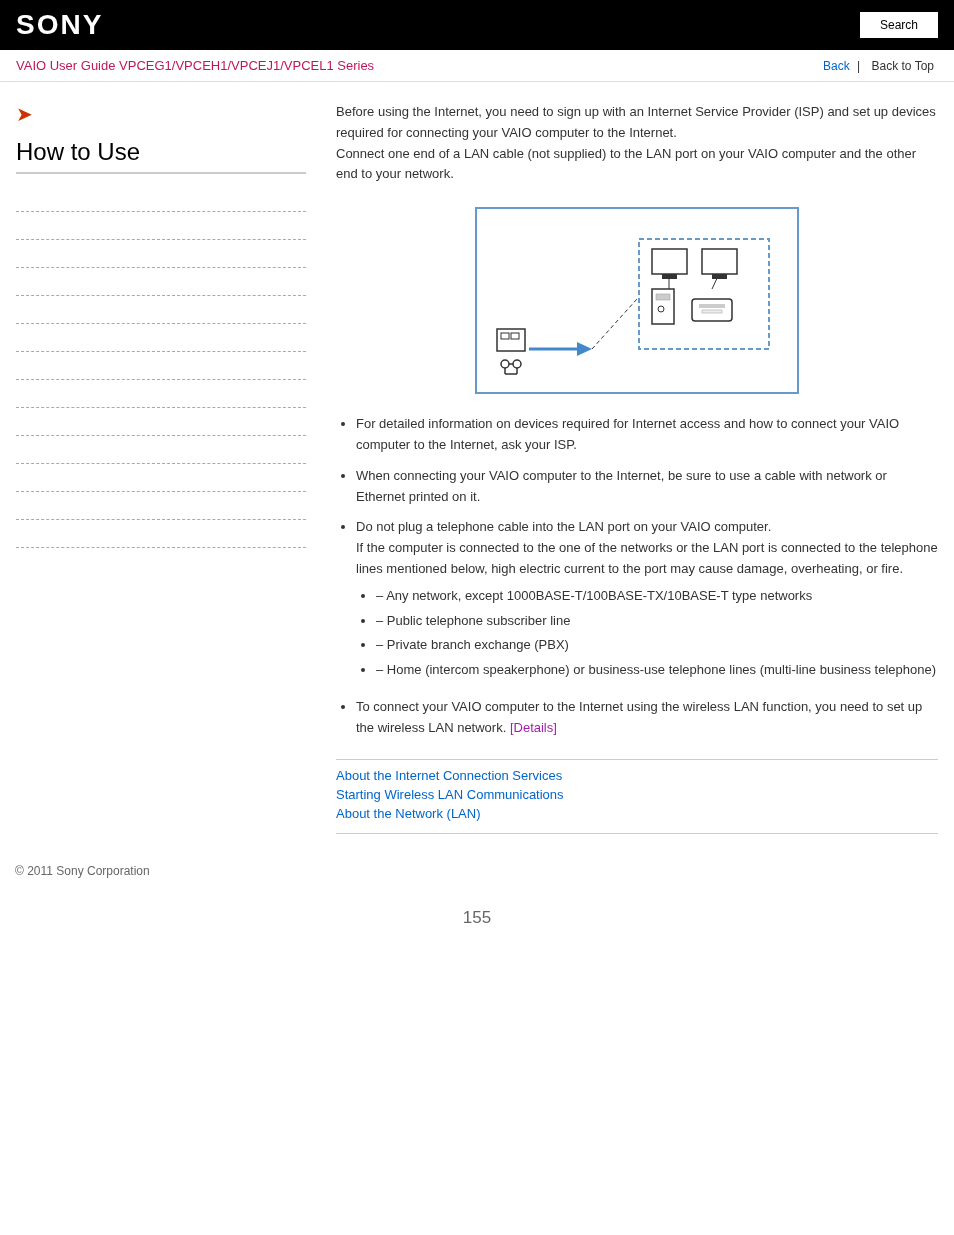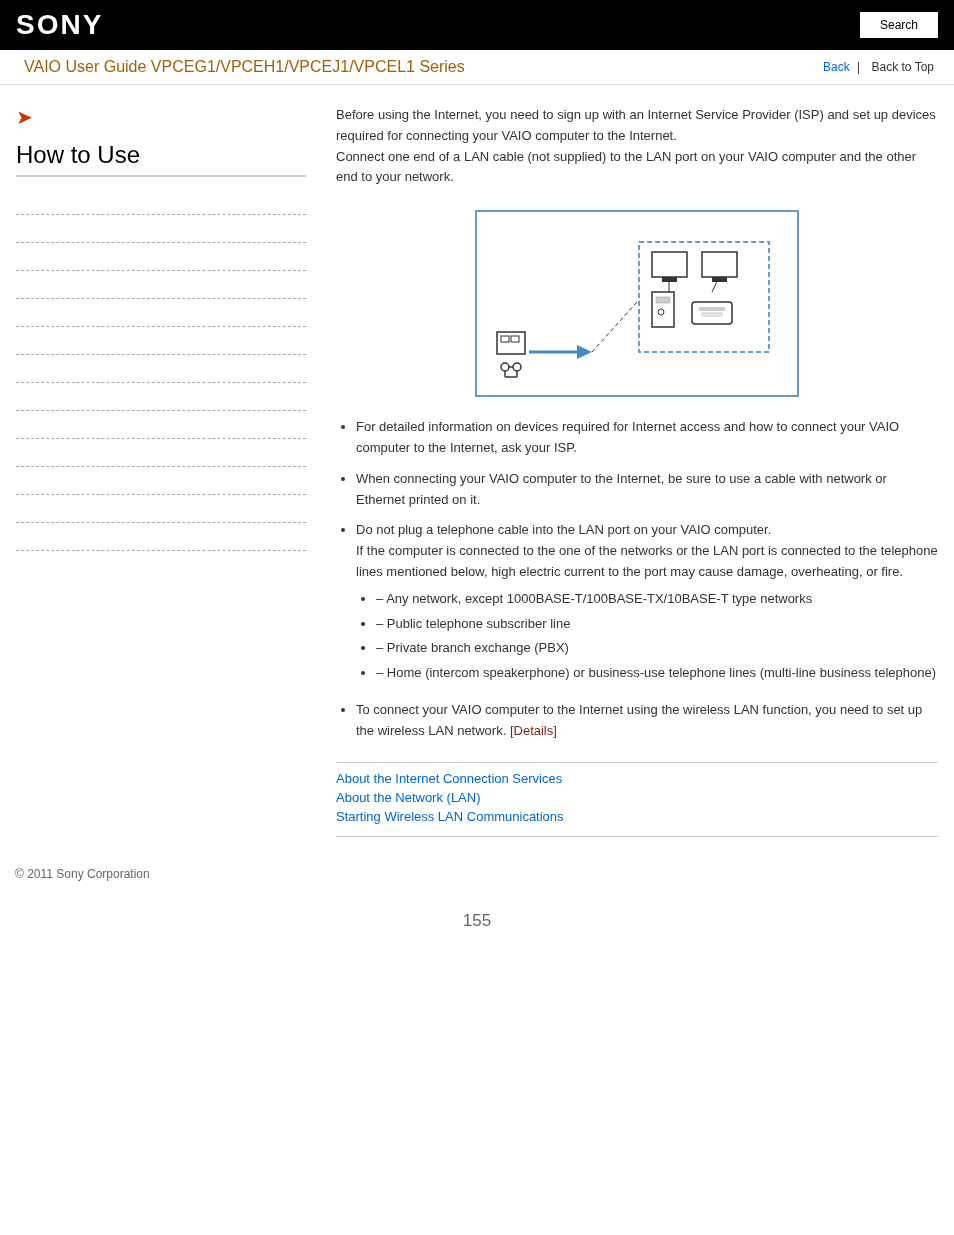--- a/index.html
+++ b/index.html
@@ -5,21 +5,21 @@
     * { margin: 0; padding: 0; box-sizing: border-box; }
     body { font-family: Arial, sans-serif; font-size: 13px; color: #333; background: #fff; width: 954px; min-height: 1235px; }
 
     
     .header { background: #000; display: flex; align-items: center; justify-content: space-between; padding: 8px 16px; height: 50px; }
     .sony-logo { color: #fff; font-size: 28px; font-weight: bold; font-family: 'Arial Black', sans-serif; letter-spacing: 2px; }
     .search-btn { background: #fff; color: #000; border: none; padding: 6px 20px; font-size: 12px; cursor: pointer; font-weight: normal; }
 
     
     .breadcrumb-bar { display: flex; justify-content: space-between; align-items: center; padding: 8px 16px; border-bottom: 1px solid #ddd; }
-    .breadcrumb-text { font-size: 16px; color: #a16207; margin-left: 8px; }
+    .breadcrumb-text { font-size: 13px; color: #be185d; }
     .nav-links { font-size: 12px; }
     .nav-links a { color: #0066cc; text-decoration: none; }
     .nav-links span { color: #333; margin: 0 4px; }
 
     
     .main-container { display: flex; padding: 10px 16px; }
 
     
     .sidebar { width: 310px; min-width: 310px; padding-right: 20px; padding-top: 10px; }
     .sidebar-arrow { color: #cc3300; font-size: 20px; margin-bottom: 12px; }
@@ -35,21 +35,21 @@
     
     .diagram-svg { width: 300px; height: 160px; }
 
     
     .bullet-list { margin: 16px 0 16px 20px; }
     .bullet-list li { margin-bottom: 10px; font-size: 13px; line-height: 1.6; list-style: disc; }
     .sub-list { margin: 6px 0 6px 20px; list-style: none; }
     .sub-list li::before { content: "– "; }
     .sub-list li { margin-bottom: 4px; font-size: 13px; }
 
-    .link { color: #7f1d1d; text-decoration: none; }
+    .link { color: #a21caf; text-decoration: none; }
 
     
     .bottom-links { border-top: 1px solid #ccc; border-bottom: 1px solid #ccc; padding: 8px 0; margin-top: 20px; }
     .bottom-links a { display: block; color: #0066cc; text-decoration: none; font-size: 13px; margin-bottom: 4px; }
 
     
     .footer { padding: 20px 15px; font-size: 12px; color: #666; }
     .page-number { text-align: center; font-size: 17px; color: #666; padding: 10px; }
   </style>
 </head>
@@ -158,22 +158,22 @@
 
     <ul class="bullet-list">
       <li>
         <span>To connect your VAIO computer to the Internet using the wireless LAN function, you need to set up the wireless LAN network.</span>
         <a href="#" class="link">[Details]</a>
       </li>
     </ul>
 
     <div class="bottom-links">
       <a href="#" class="link">About the Internet Connection Services</a>
+      <a href="#" class="link">Starting Wireless LAN Communications</a>
       <a href="#" class="link">About the Network (LAN)</a>
-      <a href="#" class="link">Starting Wireless LAN Communications</a>
     </div>
   </div>
 </div>
 
 <div class="footer">
   <span>© 2011 Sony Corporation</span>
 </div>
 <div class="page-number">155</div>
 
 </body></html>

